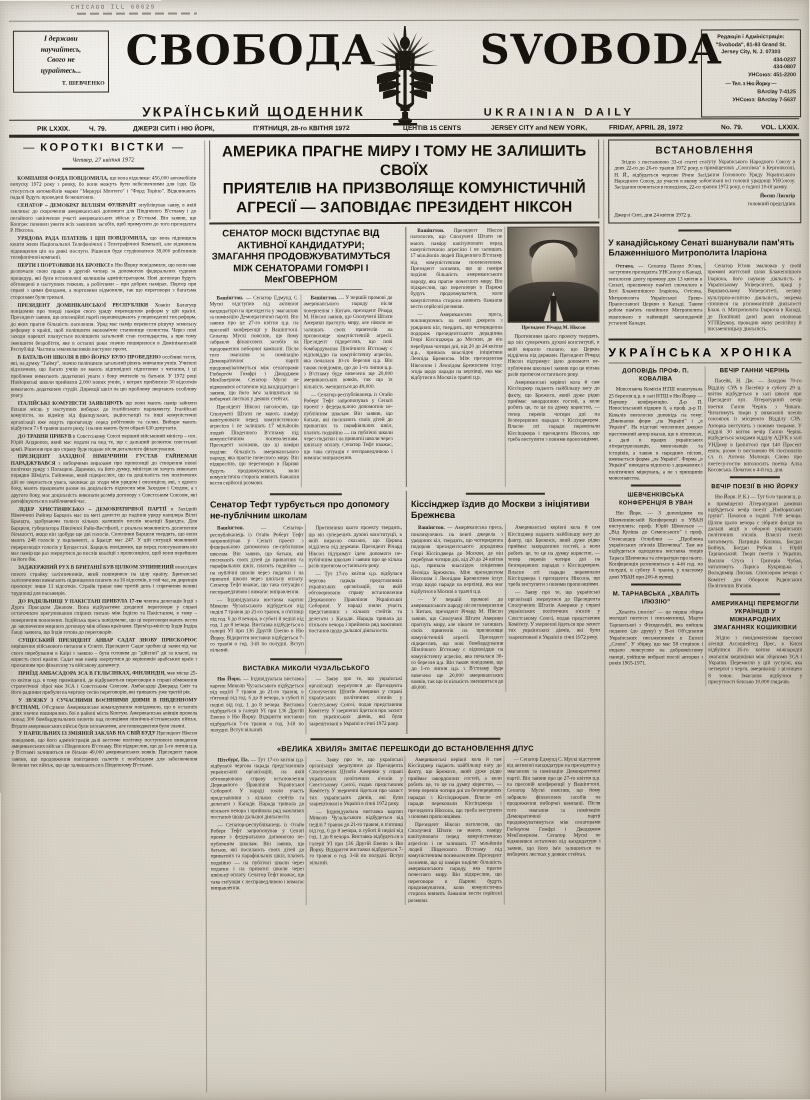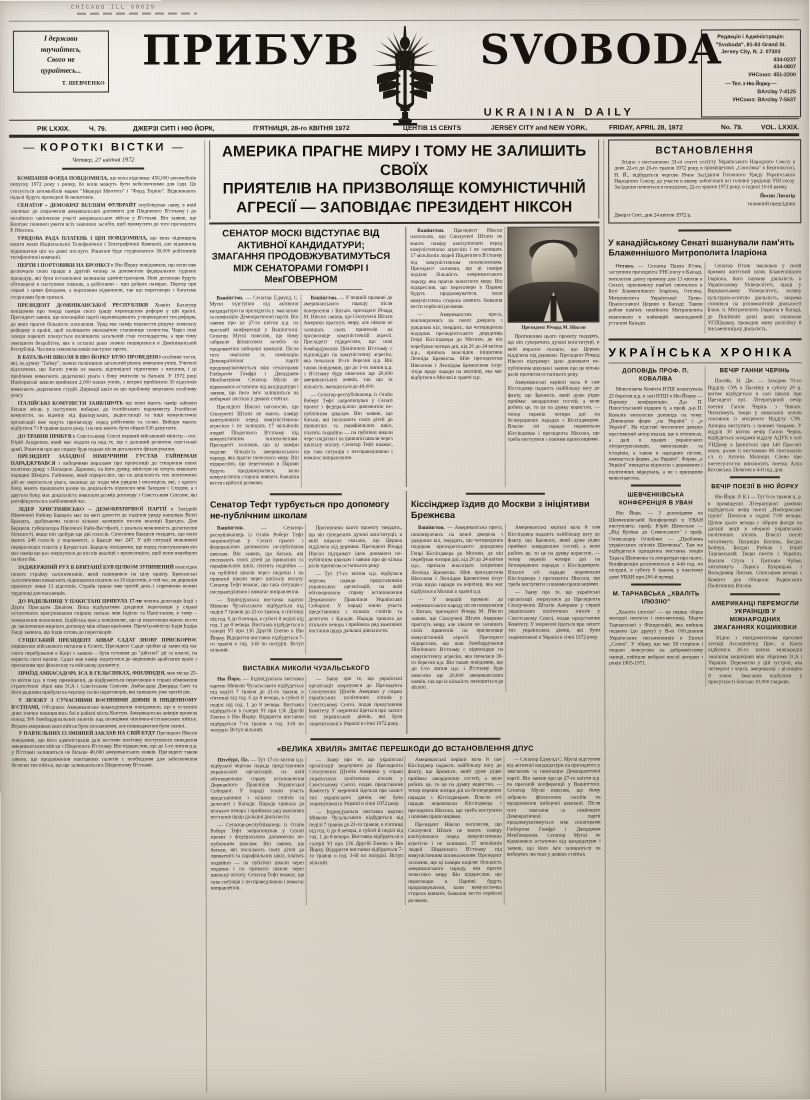--- a/index.html
+++ b/index.html
@@ -225,21 +225,22 @@
     <div class="rule-top"></div>
 
     <div class="quotebox">
       <span class="ln l1">І держави</span>
       <span class="ln">научайтесь,</span>
       <span class="ln">Свого не</span>
       <span class="ln">цурайтесь...</span>
       <span class="sig">Т. ШЕВЧЕНКО</span>
     </div>
 
-    <div class="title-uk">ПРИБУВ</div>
+    <div class="title-uk">СВОБОДА</div>
+    <div class="sub-uk">УКРАЇНСЬКИЙ ЩОДЕННИК</div>
 
     <div class="emblem">
       <svg viewBox="0 0 76 104" width="76" height="104">
         <g fill="#1d1a14">
 
           <g opacity="0.85">
             <path d="M38 6 L40 30 L36 30 Z"></path>
             <path d="M20 12 L36 31 L33 33 Z"></path>
             <path d="M56 12 L40 31 L43 33 Z"></path>
             <path d="M8 26 L34 34 L33 37 Z"></path>

